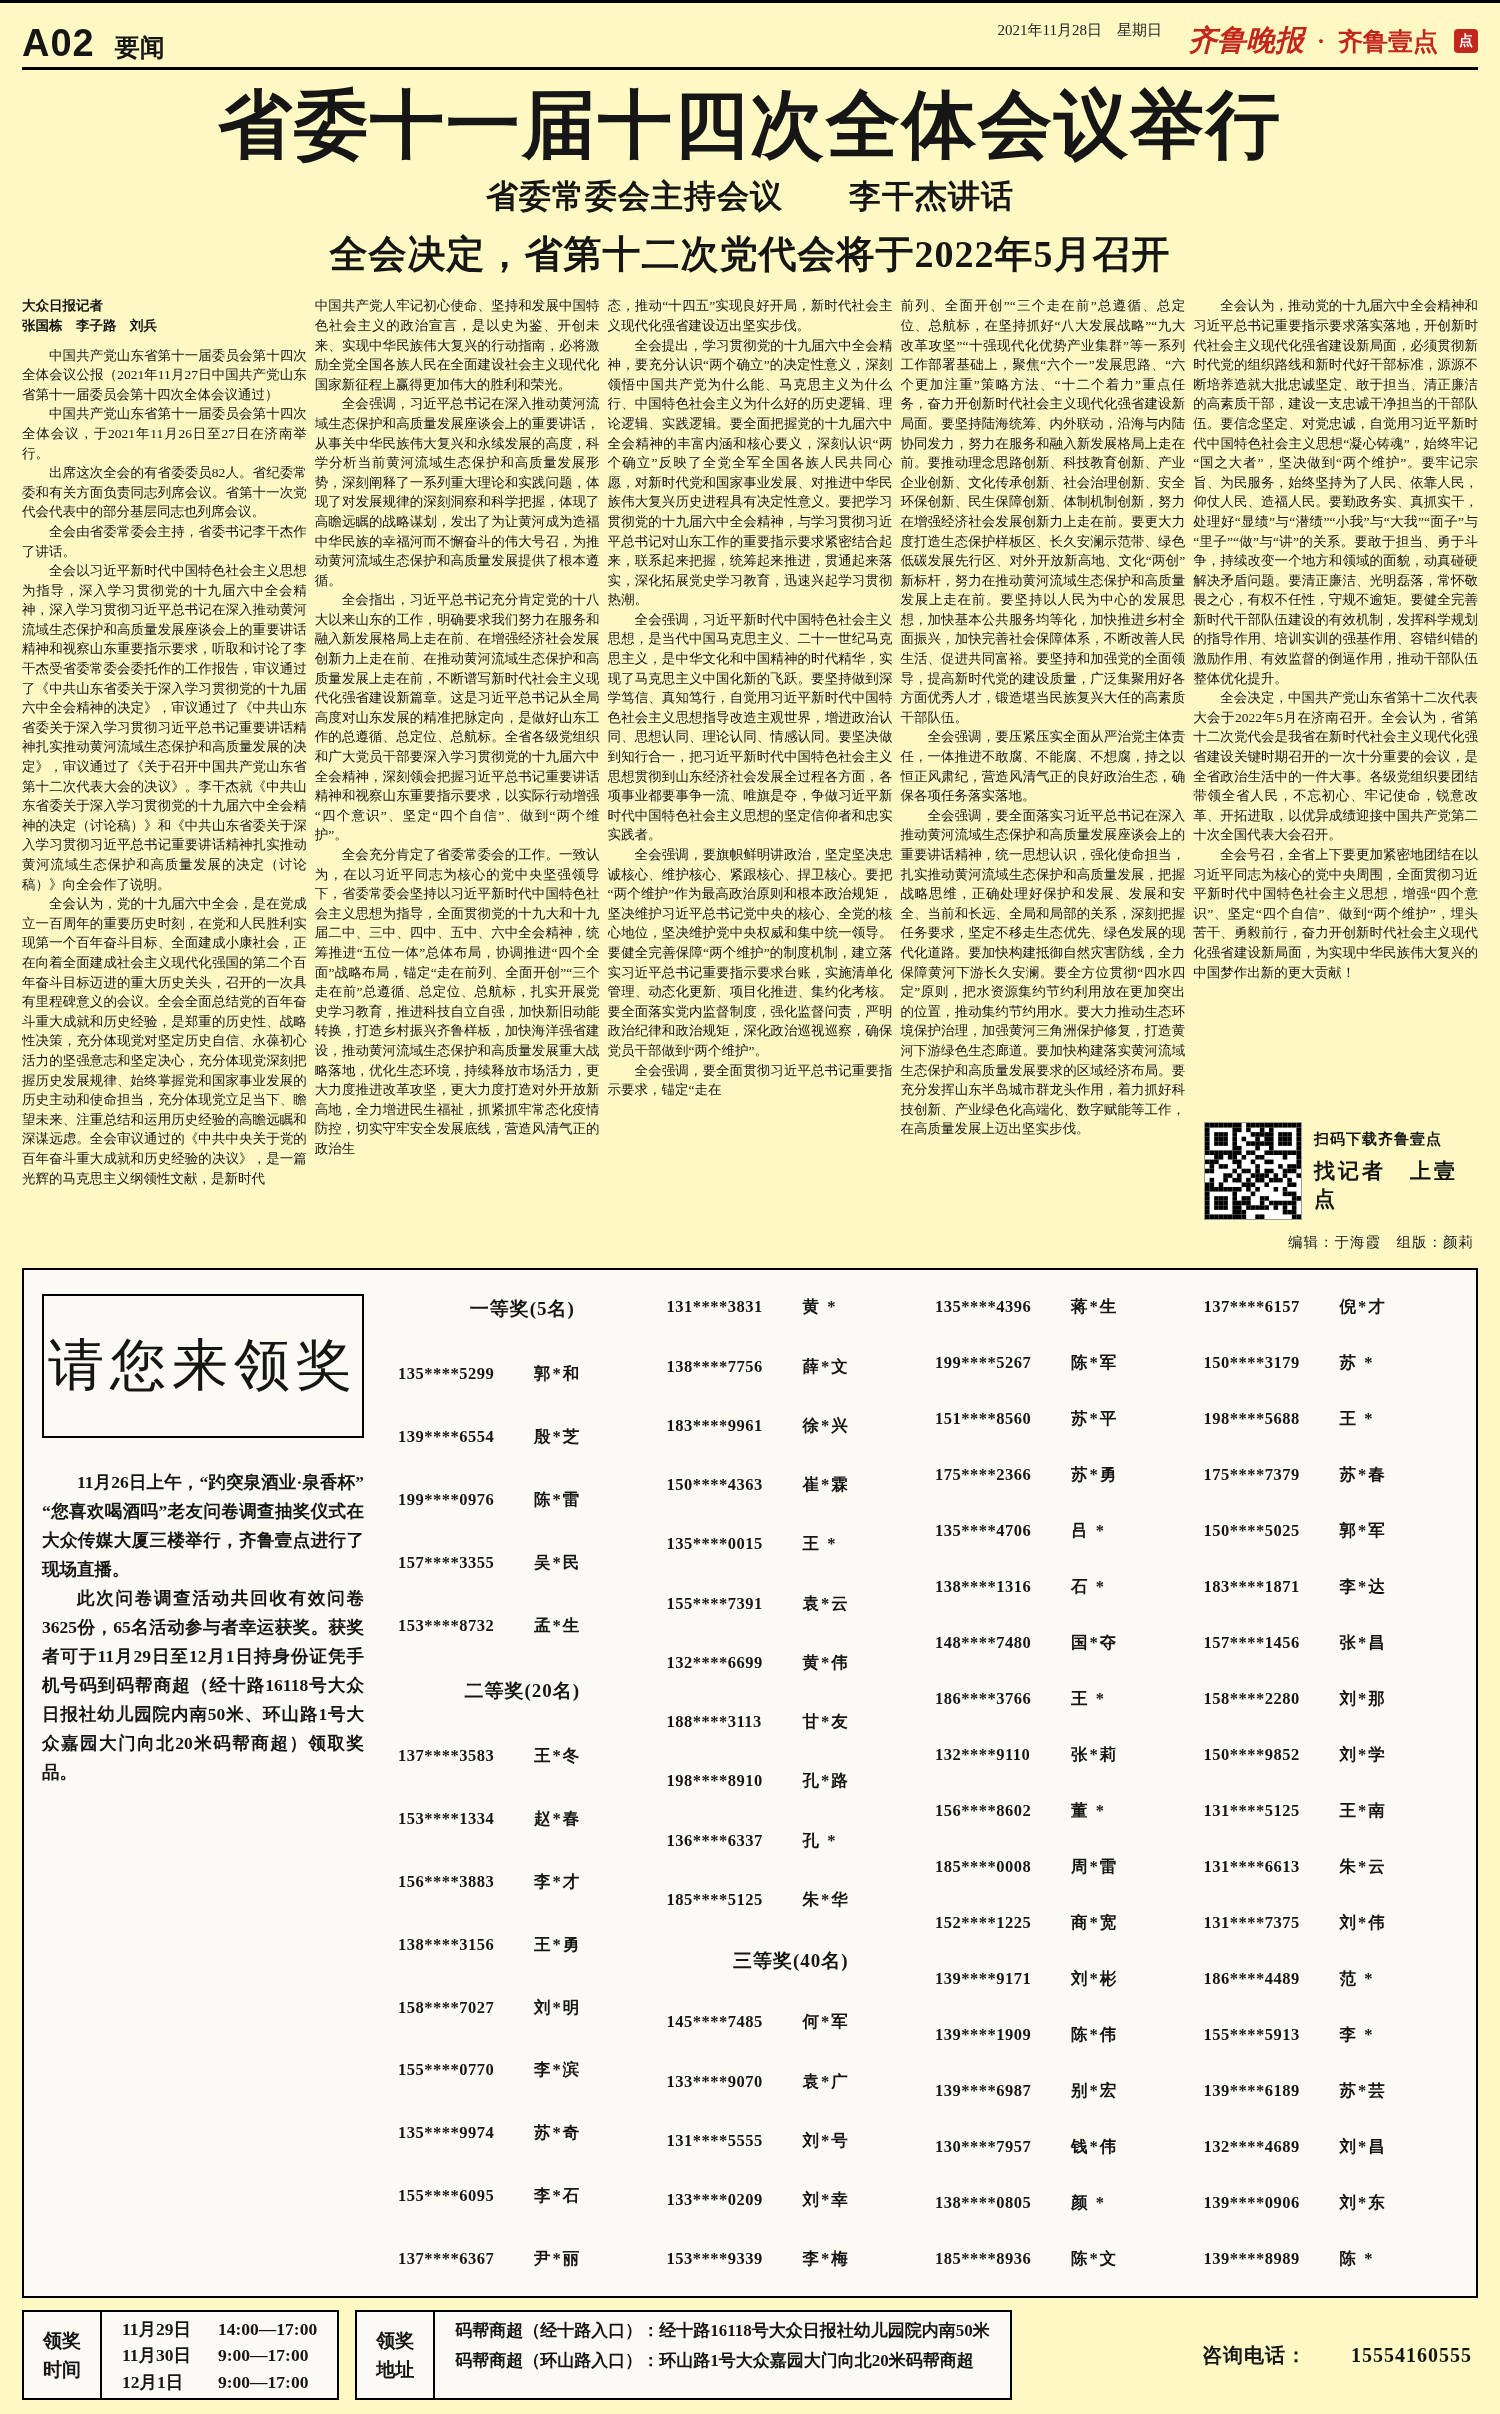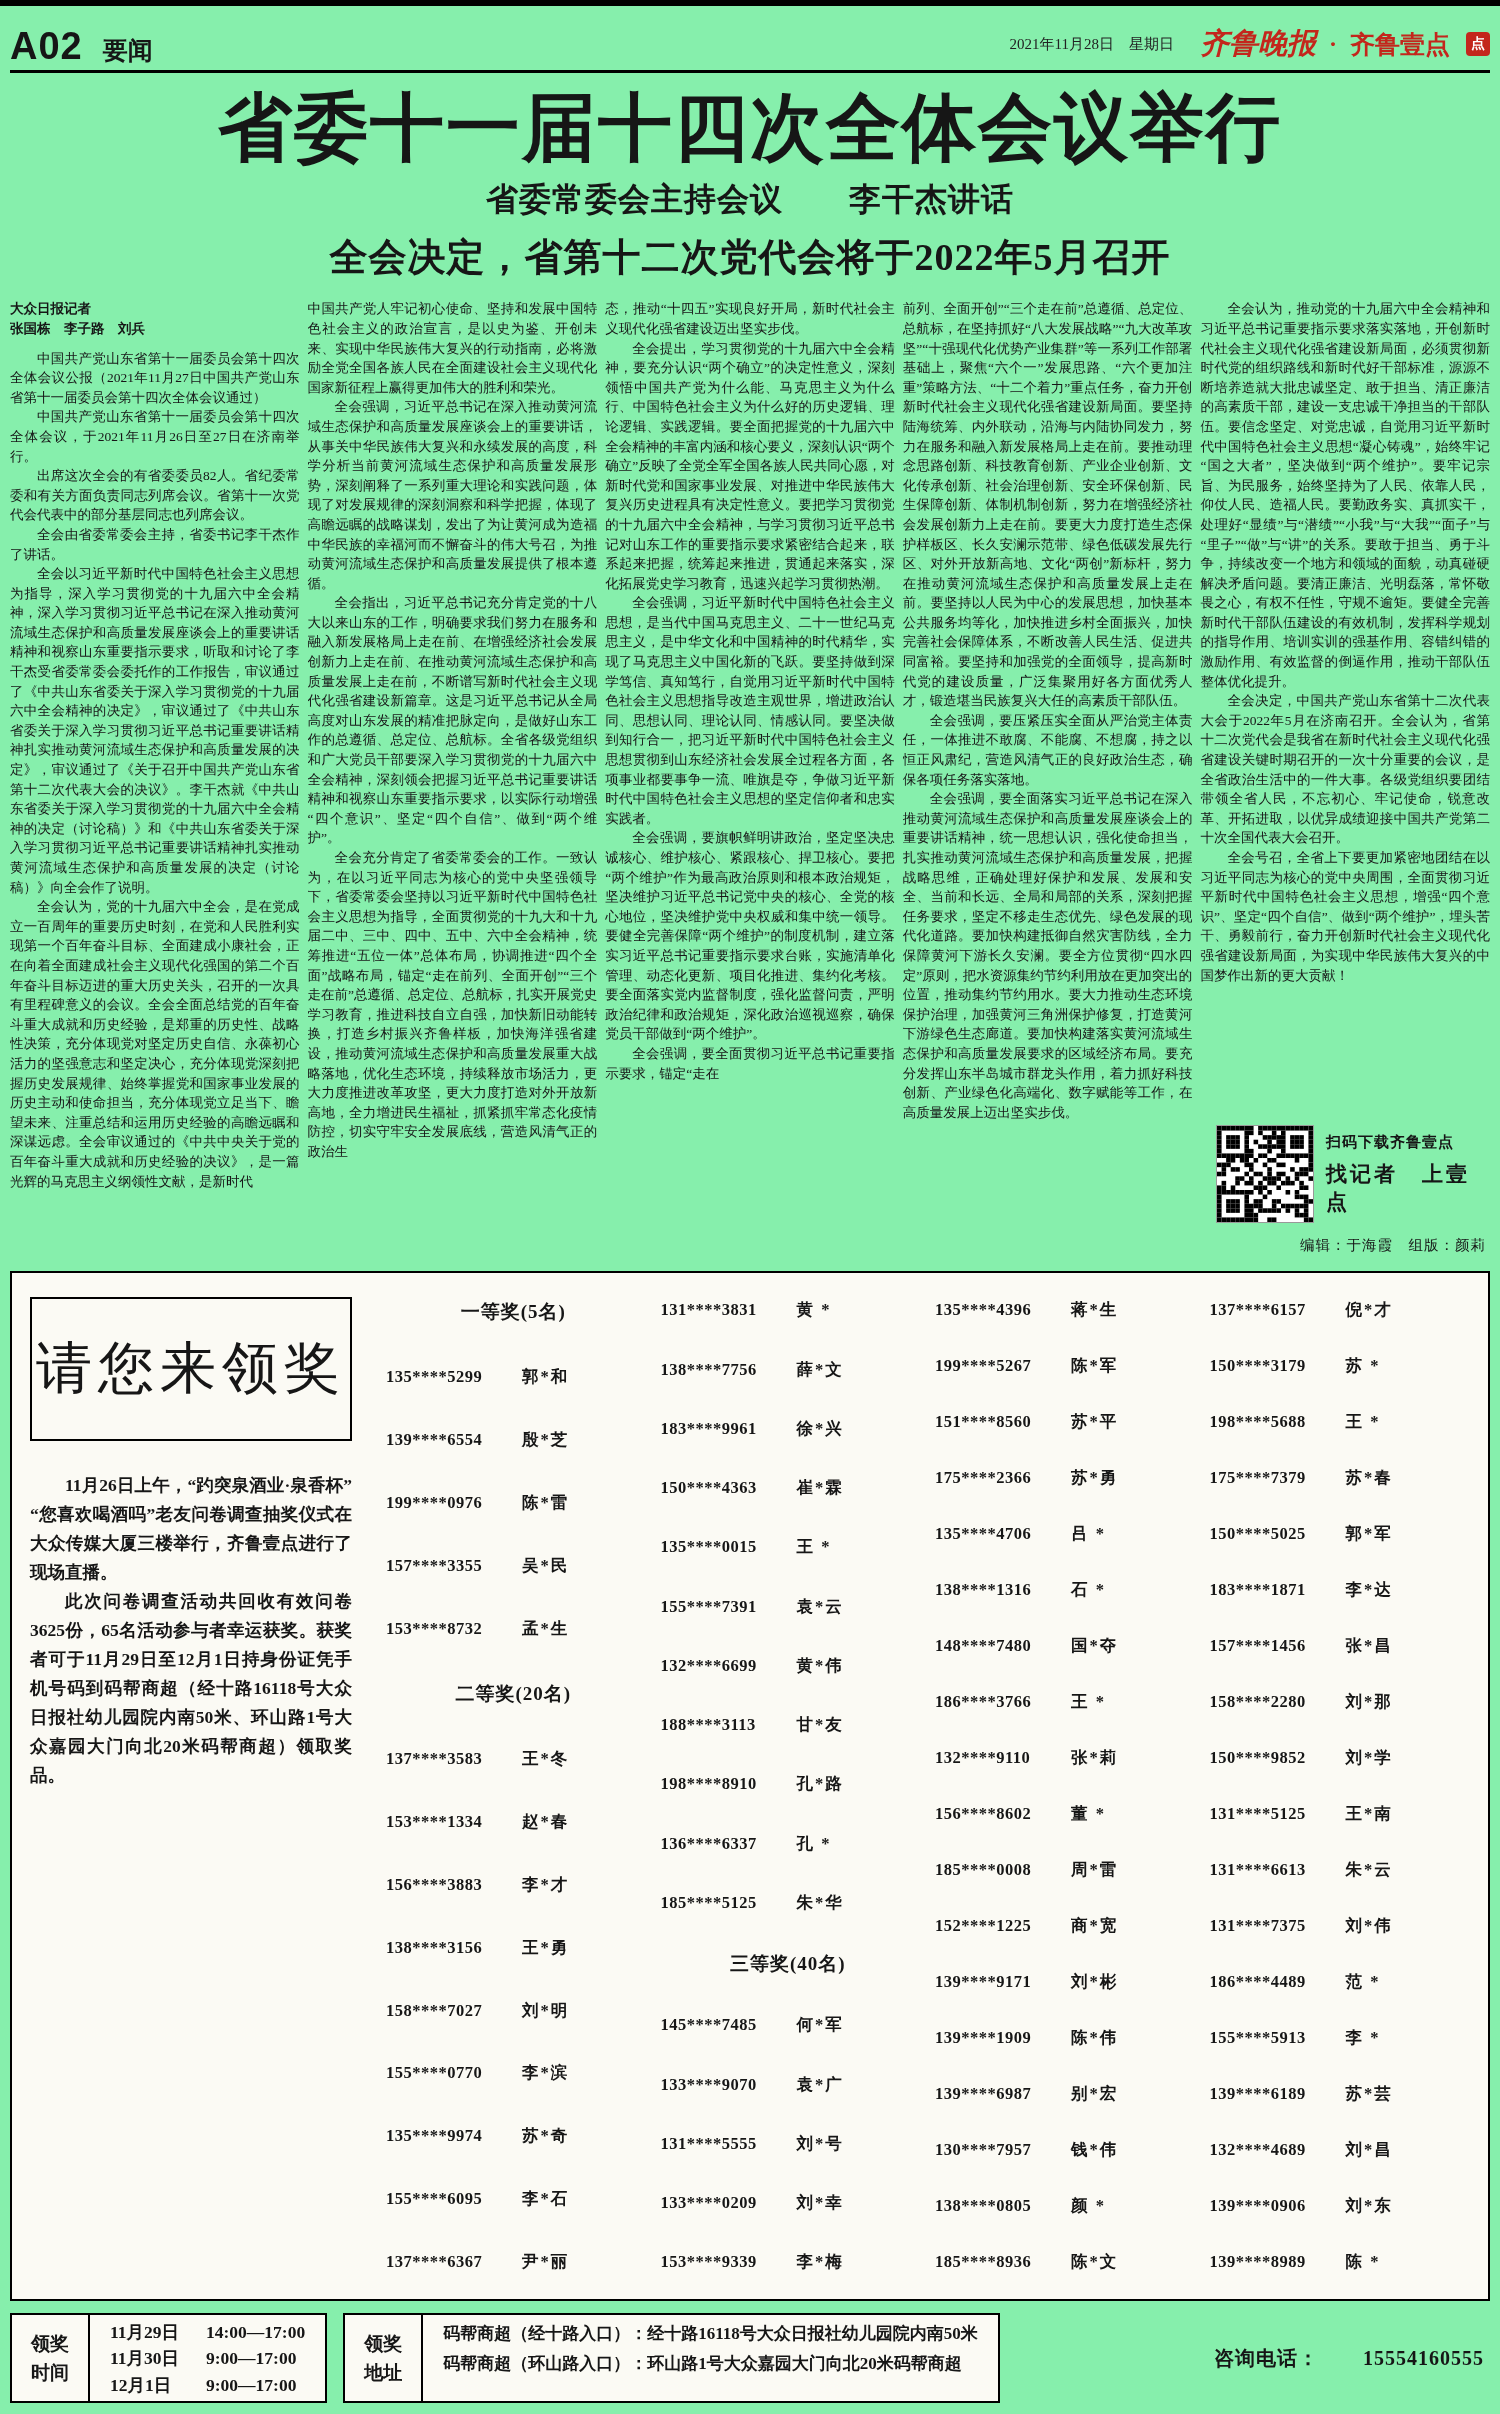--- a/index.html
+++ b/index.html
@@ -1,25 +1,25 @@
 <!DOCTYPE html>
 <html lang="zh"><head>
 <meta charset="utf-8">
 <title>齐鲁晚报 A02 要闻</title>
 <style>
   html,body{margin:0;padding:0;background:#dddbd4;}
-  .page{width:1500px;height:2414px;background:#86efac;color:#161616;margin:0 auto;
-        box-sizing:border-box;padding:0 10px 16px;position:relative;
-        font-family:"Liberation Serif",serif;overflow:hidden;border-top:6px solid #000000;}
+  .page{width:1500px;height:2414px;background:#fef9c3;color:#161616;margin:0 auto;
+        box-sizing:border-box;padding:0 22px 16px;position:relative;
+        font-family:"Liberation Serif",serif;overflow:hidden;border-top:3px solid #000000;}
   
   .masthead{height:50px;padding-top:12px;display:flex;justify-content:space-between;align-items:flex-end;}
   .mh-left{display:flex;align-items:baseline;}
   .pageno{font-family:"Liberation Sans",sans-serif;font-size:38px;font-weight:900;letter-spacing:1px;}
   .section{font-size:25px;font-weight:bold;margin-left:20px;font-family:"Liberation Sans",sans-serif;}
-  .mh-right{display:flex;align-items:center;gap:26px;padding-bottom:4px;}
+  .mh-right{display:flex;gap:26px;padding-bottom:4px;}
   .date{font-size:15px;color:#222;}
   .brand{display:flex;align-items:center;gap:13px;}
   .brand-script{color:#c3261c;font-size:29px;font-weight:bold;font-style:italic;}
   .brand-dot{color:#c3261c;font-size:24px;font-weight:bold;}
   .brand-bold{color:#c3261c;font-size:25px;font-weight:900;font-family:"Liberation Sans",sans-serif;}
   .brand-mark{width:24px;height:24px;background:#c3261c;color:#fff;font-size:14px;font-weight:bold;
               display:inline-flex;align-items:center;justify-content:center;border-radius:4px;margin-left:3px;}
   .rule{height:3px;background:#000;margin-top:2px;}
   
   h1{margin:14px 0 0;text-align:center;font-size:74px;line-height:1.1;font-weight:900;

